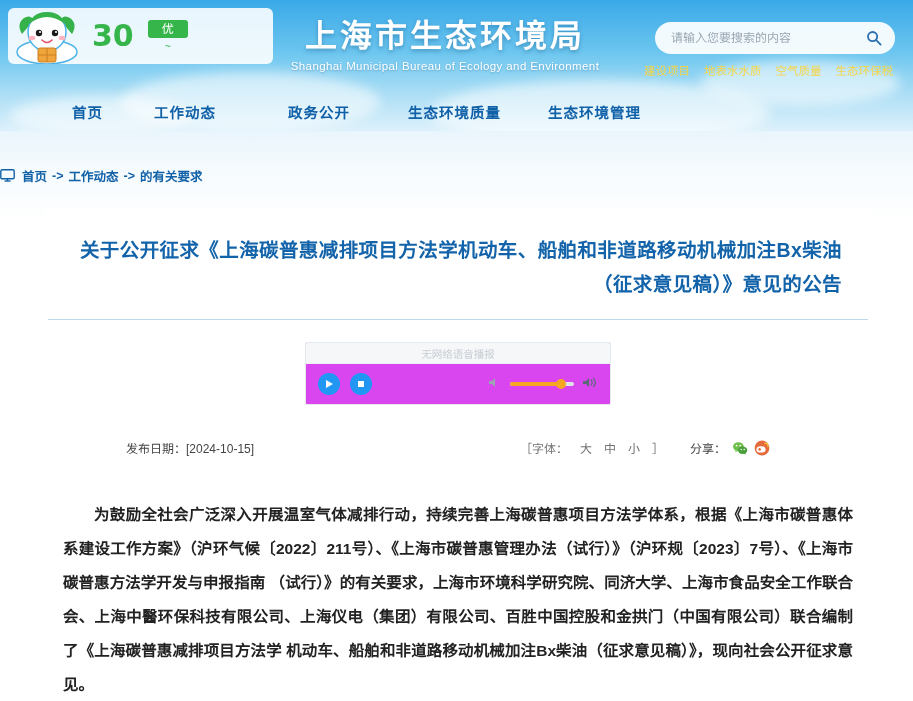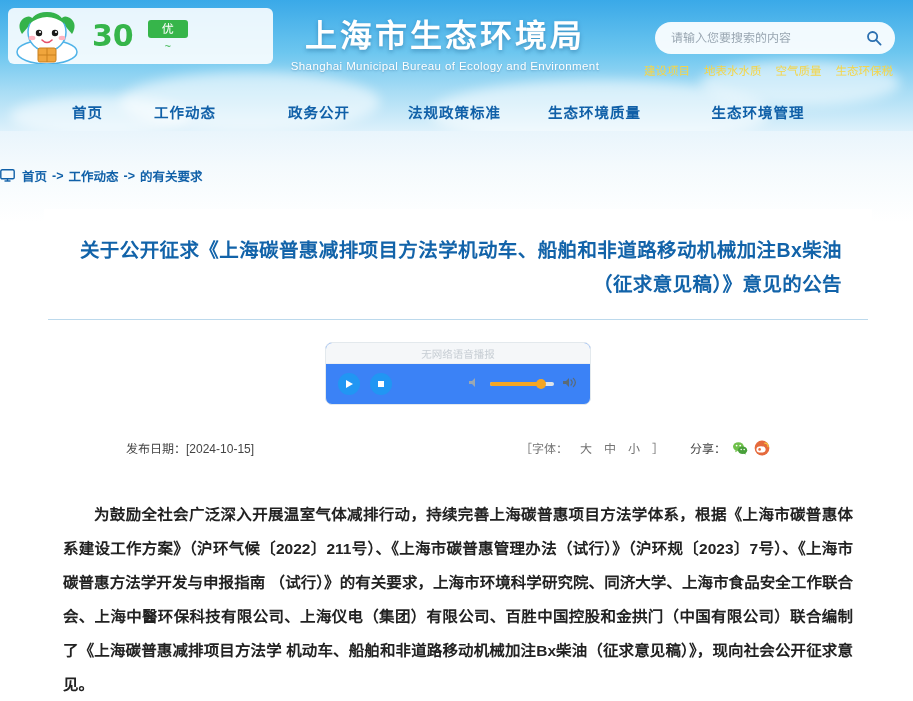--- a/index.html
+++ b/index.html
@@ -152,21 +152,21 @@
     color: #1060a8;
     cursor: pointer;
     white-space: nowrap;
     letter-spacing: 1px;
   }
   .nav-item.n0 { width: 110px; text-align: left; padding-left: 28px;}
   .nav-item.n1 { width: 134px; text-align: left; }
   .nav-item.n2 { width: 120px; text-align: left; }
   .nav-item.n3 { width: 140px; text-align: left; }
   .nav-item.n4 { width: 140px; text-align: left; }
-  .nav-item.n5 { width: 140px; text-align: center; }
+  .nav-item.n5 { width: 140px; text-align: left; }
 
   
   .page-bg {
     position: relative;
     width: 913px;
     height: 570px;
     background: linear-gradient(180deg, #e9f5fc 0%, #f4fafd 6%, #ffffff 16%, #ffffff 100%);
   }
 
   
@@ -207,24 +207,24 @@
     margin: 0 4px;
   }
 
   
   .audio-wrap {
     display: flex;
     justify-content: center;
     margin-top: 22px;
   }
   .audio-player {
-    width: 266px;
+    width: 306px;
     border: 1px solid #e3e9ed;
-    border-radius: 7px;
-    background: #3b82f6;
+    border-radius: 2px;
+    background: #d946ef;
     overflow: hidden;
   }
   .audio-top {
     height: 21px;
     background: #f5f7f9;
     border-bottom: 1px solid #eceff2;
     font-size: 10.5px;
     color: #c7ced4;
     display: flex;
     align-items: center;
@@ -363,21 +363,20 @@
     <span>建设项目</span>
     <span>地表水水质</span>
     <span>空气质量</span>
     <span>生态环保税</span>
   </div>
 
   <div class="nav">
     <div class="nav-item n0">首页</div>
     <div class="nav-item n1">工作动态</div>
     <div class="nav-item n2">政务公开</div>
-    <div class="nav-item n3">法规政策标准</div>
     <div class="nav-item n4">生态环境质量</div>
     <div class="nav-item n5">生态环境管理</div>
   </div>
 </div>
 
 <div class="page-bg">
 
   <div class="breadcrumb">
     <span class="bc-icon">
       <svg width="15" height="13" viewBox="0 0 15 13">

